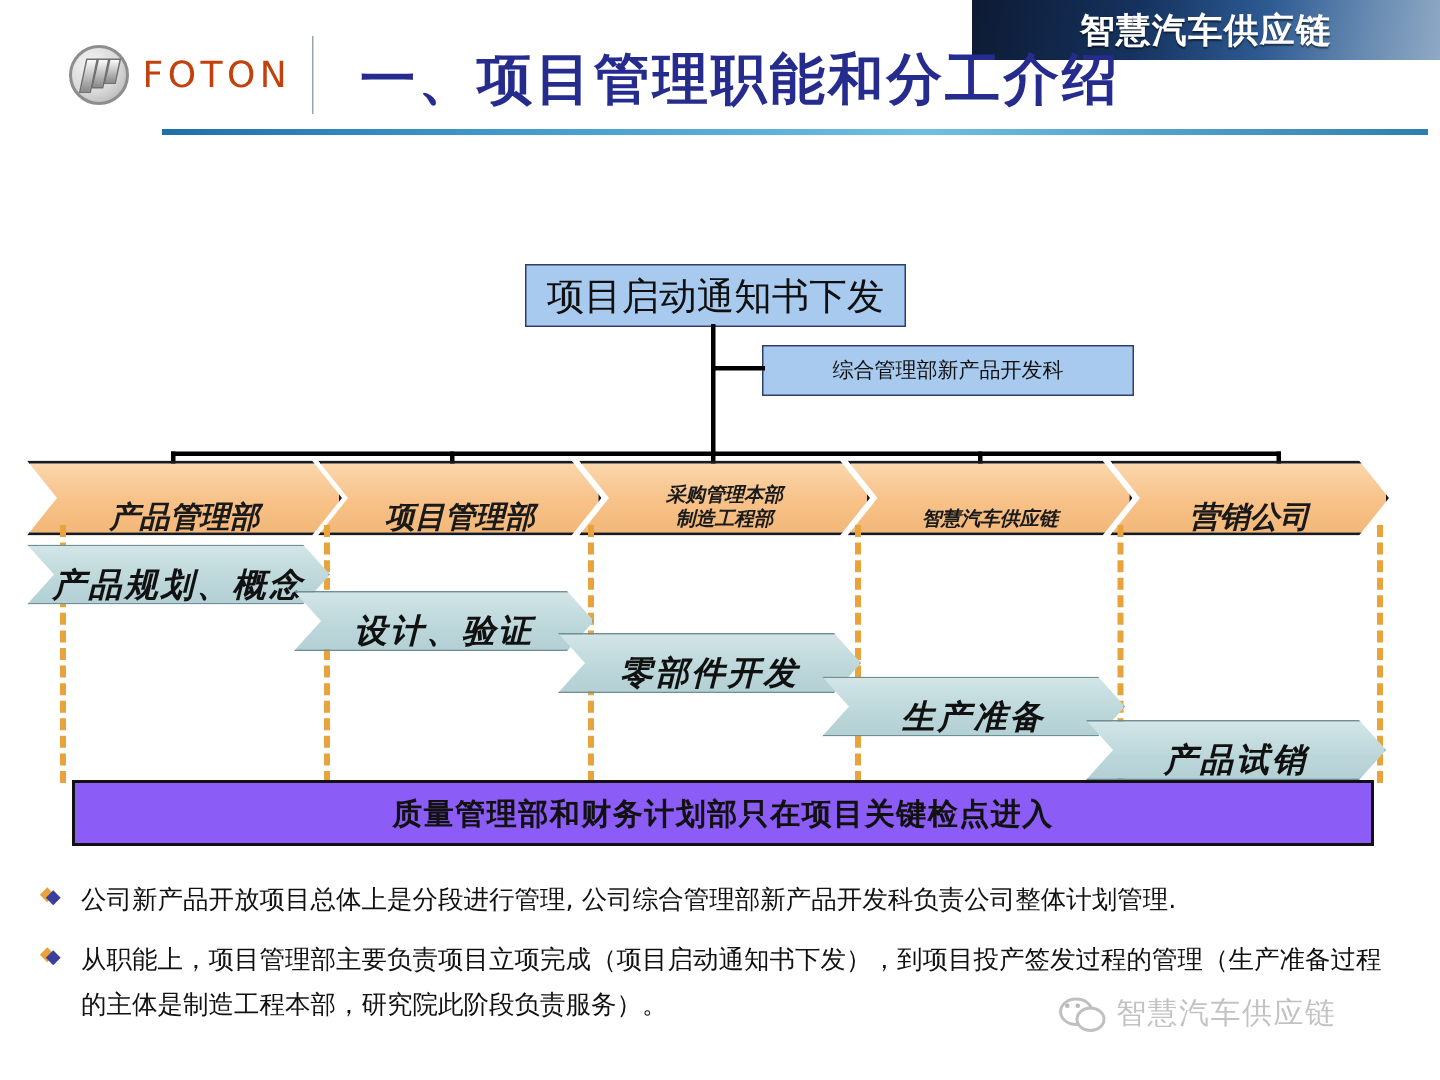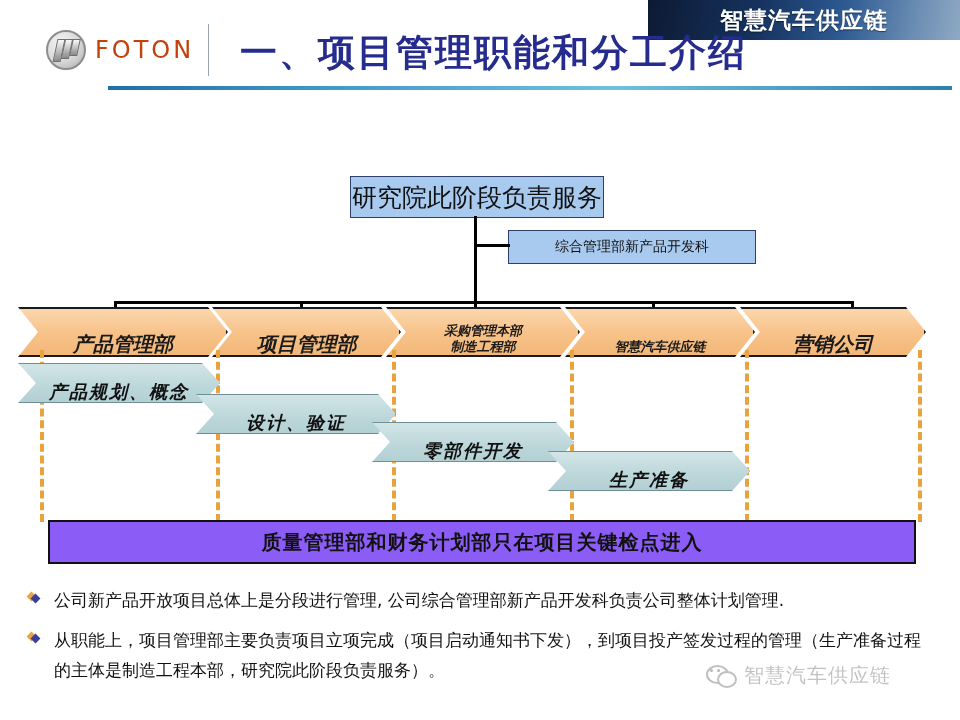--- a/index.html
+++ b/index.html
@@ -90,21 +90,21 @@
   }
   .chev-phase{
     height:38px;
     background:linear-gradient(180deg,#d2e5e7 0%,#bcd7da 60%,#b3d0d4 100%);
     border:1px solid #6f8f96;
     clip-path:polygon(0 0,calc(100% - 18px) 0,100% 50%,calc(100% - 18px) 100%,0 100%,18px 50%);
     font-style:italic;font-weight:bold;color:#111;
   }
   .chev-dept .lbl{font-size:20px;}
   .chev-dept .lbl.two{font-size:13px;line-height:1.25;}
-  .chev-phase .lbl{font-size:18px;letter-spacing:2px;}
+  .chev-phase .lbl{font-size:22px;letter-spacing:2px;}
 
   .vdash{position:absolute;width:0;border-left:4px dashed #e8a33d;}
 
   .banner-orange{
     position:absolute;left:48px;top:360px;width:864px;height:40px;
     background:#8b5cf6;border:2px solid #111;
     display:flex;align-items:center;justify-content:center;
     font-size:20px;font-weight:bold;color:#111;
     font-family:Liberation Serif, serif;
     letter-spacing:1px;white-space:nowrap;
@@ -168,21 +168,21 @@
     </div>
     <div class="logo-text">FOTON</div>
   </div>
   <div class="hdr-divider"></div>
   <div class="hdr-title">一、项目管理职能和分工介绍</div>
   <div class="hdr-rule"></div>
 
 
   <div class="diagram">
 
-    <div class="box-blue" id="box-top">研究院此阶段负责服务</div>
+    <div class="box-blue" id="box-top">项目启动通知书下发</div>
     <div class="box-blue" id="box-sub">综合管理部新产品开发科</div>
 
     <div class="conn" style="left:474px;top:56px;width:3px;height:87px;"></div>
     <div class="conn" style="left:474px;top:84px;width:36px;height:3px;"></div>
     <div class="conn" style="left:114px;top:141px;width:740px;height:3px;"></div>
     <div class="conn" style="left:114px;top:141px;width:3px;height:20px;"></div>
     <div class="conn" style="left:300px;top:141px;width:3px;height:20px;"></div>
     <div class="conn" style="left:474px;top:141px;width:3px;height:20px;"></div>
     <div class="conn" style="left:652px;top:141px;width:3px;height:20px;"></div>
     <div class="conn" style="left:851px;top:141px;width:3px;height:20px;"></div>
@@ -218,20 +218,23 @@
     </div>
     <div class="chev chev-phase" style="left:196px;top:234px;width:198px;">
       <div class="lbl">设计、验证</div>
     </div>
     <div class="chev chev-phase" style="left:372px;top:262px;width:200px;">
       <div class="lbl">零部件开发</div>
     </div>
     <div class="chev chev-phase" style="left:548px;top:291px;width:200px;">
       <div class="lbl">生产准备</div>
     </div>
+    <div class="chev chev-phase" style="left:724px;top:320px;width:198px;">
+      <div class="lbl">产品试销</div>
+    </div>
 
     <div class="banner-orange">质量管理部和财务计划部只在项目关键检点进入</div>
   </div>
 
   <div class="notes">
     <div class="note-row">
       <div class="bullet"></div>
       <div class="note-text">公司新产品开放项目总体上是分段进行管理, 公司综合管理部新产品开发科负责公司整体计划管理.</div>
     </div>
     <div class="note-row">

